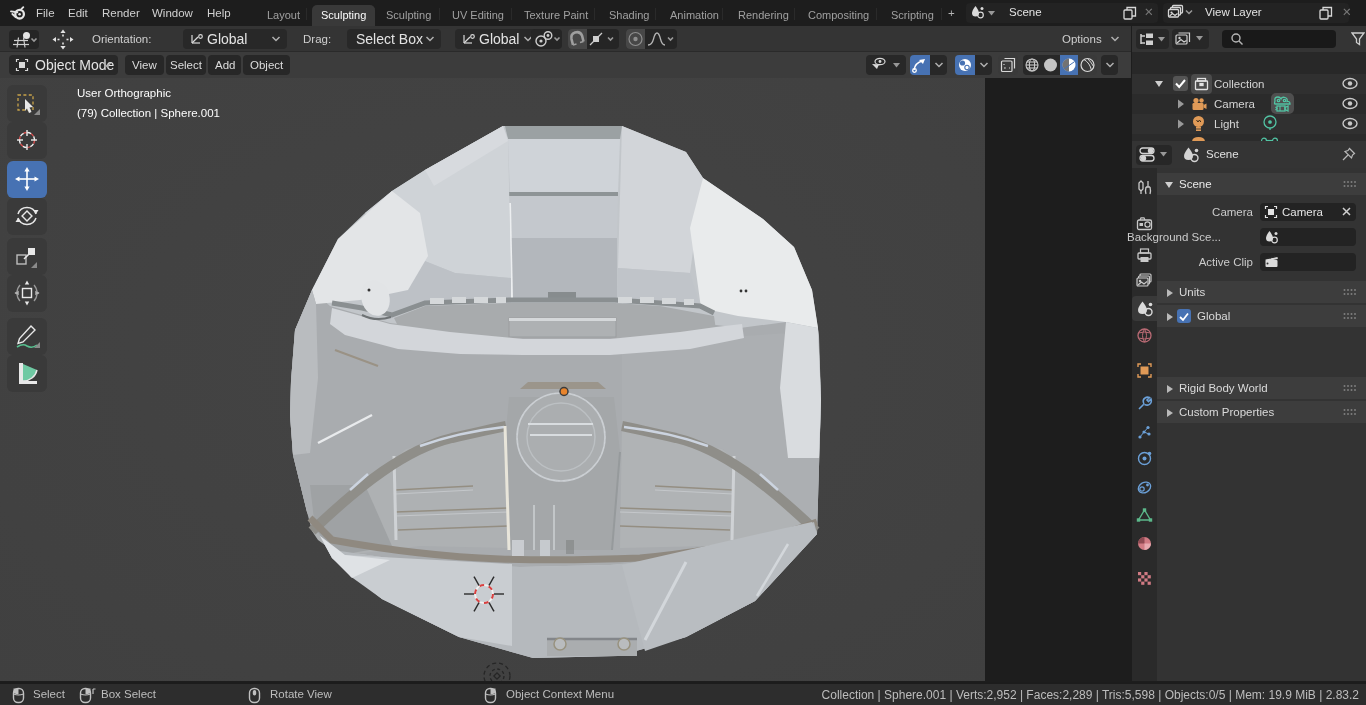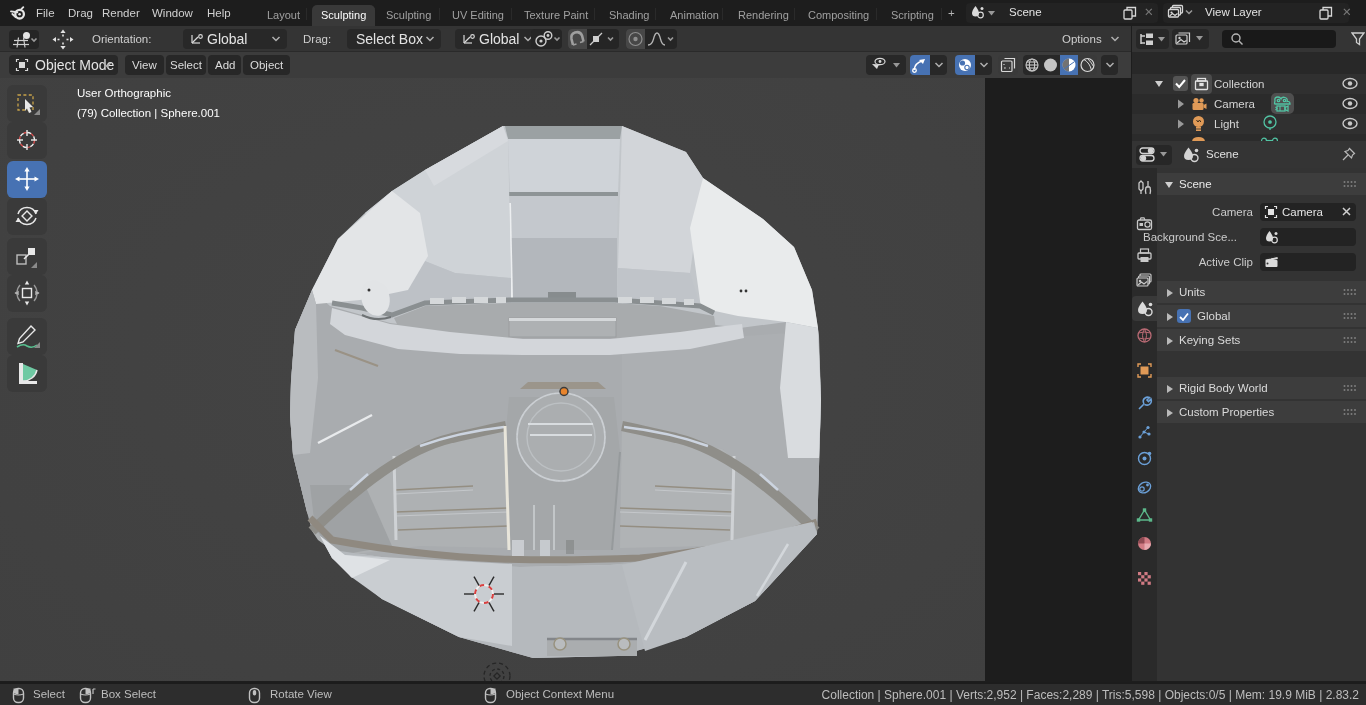--- a/index.html
+++ b/index.html
@@ -50,21 +50,21 @@
   <svg class="abs" style="left:9px;top:4px" width="17" height="17" viewBox="0 0 17 17">
     <circle cx="10.6" cy="10.2" r="4.3" fill="none" stroke="#e4e4e4" stroke-width="2.3"></circle>
     <circle cx="10.6" cy="10.2" r="1.3" fill="#e4e4e4"></circle>
     <g stroke="#e4e4e4" stroke-width="1.9" stroke-linecap="round" fill="none">
       <path d="M14.3 3.2 L11.8 5.7"></path>
       <path d="M2 7.4 L8.3 8.3"></path>
       <path d="M3.4 10 L6.6 13.2"></path>
     </g>
   </svg>
   <div class="menu" style="left:36px">File</div>
-  <div class="menu" style="left:68px">Drag</div>
+  <div class="menu" style="left:68px">Edit</div>
   <div class="menu" style="left:102px">Render</div>
   <div class="menu" style="left:152px">Window</div>
   <div class="menu" style="left:207px">Help</div>
 
   <div class="tabsep" style="left:306px"></div>
       <div class="tabsep" style="left:374px"></div>
       <div class="tabsep" style="left:439px"></div>
       <div class="tabsep" style="left:511px"></div>
       <div class="tabsep" style="left:594px"></div>
       <div class="tabsep" style="left:655px"></div>
@@ -874,21 +874,21 @@
     <div class="pfield" style="left:103px;top:35px;width:96px">
       <svg style="position:absolute;left:4px;top:2px" width="14" height="14" viewBox="0 0 14 14">
         <rect x="4" y="4" width="6" height="6" fill="#e4e4e4"></rect>
         <path d="M1.5 4 L1.5 1.5 L4 1.5 M10 1.5 L12.5 1.5 L12.5 4 M12.5 10 L12.5 12.5 L10 12.5 M4 12.5 L1.5 12.5 L1.5 10" fill="none" stroke="#e4e4e4" stroke-width="1.2"></path>
       </svg>
       <span style="position:absolute;left:22px;top:3px;font-size:11.5px;color:#e4e4e4">Camera</span>
       <svg style="position:absolute;right:4px;top:3px" width="11" height="11" viewBox="0 0 11 11">
         <path d="M2 2 L9 9 M9 2 L2 9" stroke="#cfcfcf" stroke-width="1.5"></path>
       </svg>
     </div>
-    <div class="plbl" style="left:-30px;width:126px;top:63px;text-align:center">Background Sce...</div>
+    <div class="plbl" style="left:-30px;width:126px;top:63px;text-align:left">Background Sce...</div>
     <div class="pfield" style="left:103px;top:60px;width:96px">
       <svg style="position:absolute;left:4px;top:2px" width="15" height="14" viewBox="0 0 15 14">
         <path d="M5.5 1 Q9 5.5 9 8 Q9 11.5 5.5 11.5 Q2 11.5 2 8 Q2 5.5 5.5 1" fill="#dadada"></path>
         <circle cx="10.5" cy="10" r="2.8" fill="none" stroke="#dadada" stroke-width="1.2"></circle>
         <circle cx="12" cy="3.5" r="1.5" fill="#dadada"></circle>
       </svg>
     </div>
     <div class="plbl" style="left:0;width:96px;top:88px;text-align:right">Active Clip</div>
     <div class="pfield" style="left:103px;top:85px;width:96px">
       <svg style="position:absolute;left:4px;top:2px" width="15" height="14" viewBox="0 0 15 14">
@@ -932,38 +932,20 @@
               <circle cx="5" cy="2" r="1"></circle>
               <circle cx="8.5" cy="2" r="1"></circle>
               <circle cx="12" cy="2" r="1"></circle>
           <circle cx="1.5" cy="6" r="1"></circle>
               <circle cx="5" cy="6" r="1"></circle>
               <circle cx="8.5" cy="6" r="1"></circle>
               <circle cx="12" cy="6" r="1"></circle>
         </g>
       </svg>
     </div>
-    <div class="prow" style="top:161px">
-      <svg class="abs" style="left:8px;top:7px" width="9" height="10" viewBox="0 0 9 10">
-            <path d="M2 1 L8 5 L2 9 Z" fill="#b9b9b9"></path>
-          </svg>
-      <span style="margin-left:22px">Keying Sets</span>
-      <svg class="abs" style="left:186px;top:7px" width="14" height="8" viewBox="0 0 14 8">
-        <g fill="#7d7d7d">
-          <circle cx="1.5" cy="2" r="1"></circle>
-              <circle cx="5" cy="2" r="1"></circle>
-              <circle cx="8.5" cy="2" r="1"></circle>
-              <circle cx="12" cy="2" r="1"></circle>
-          <circle cx="1.5" cy="6" r="1"></circle>
-              <circle cx="5" cy="6" r="1"></circle>
-              <circle cx="8.5" cy="6" r="1"></circle>
-              <circle cx="12" cy="6" r="1"></circle>
-        </g>
-      </svg>
-    </div>
     <div class="prow" style="top:209px">
       <svg class="abs" style="left:8px;top:7px" width="9" height="10" viewBox="0 0 9 10">
             <path d="M2 1 L8 5 L2 9 Z" fill="#b9b9b9"></path>
           </svg>
       <span style="margin-left:22px">Rigid Body World</span>
       <svg class="abs" style="left:186px;top:7px" width="14" height="8" viewBox="0 0 14 8">
         <g fill="#7d7d7d">
           <circle cx="1.5" cy="2" r="1"></circle>
               <circle cx="5" cy="2" r="1"></circle>
               <circle cx="8.5" cy="2" r="1"></circle>

